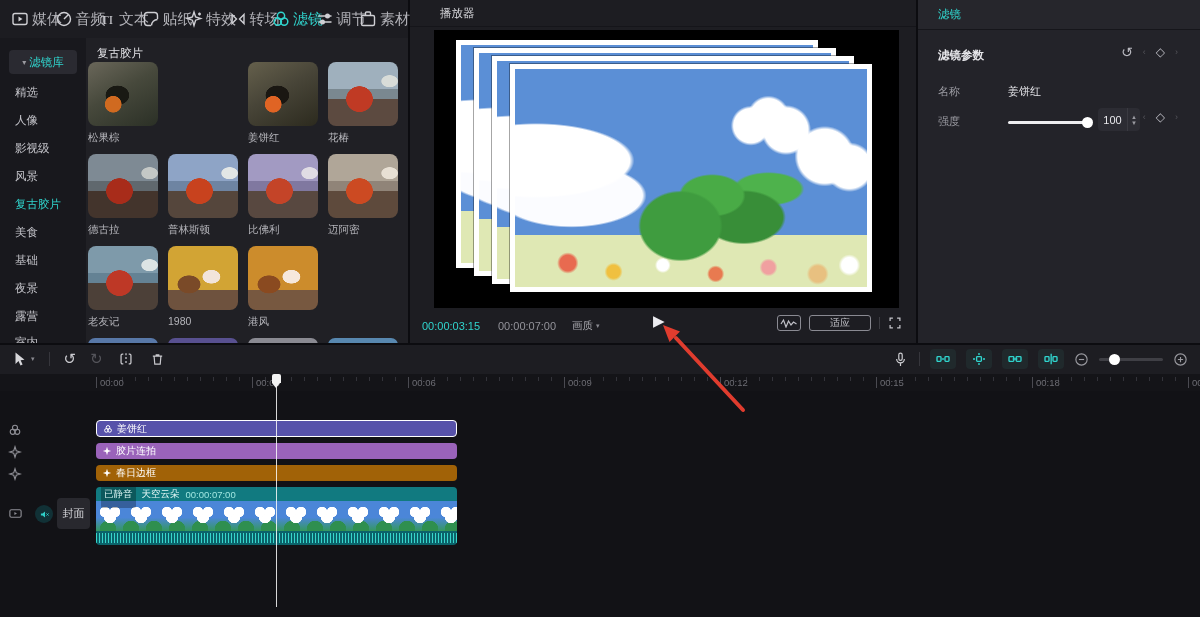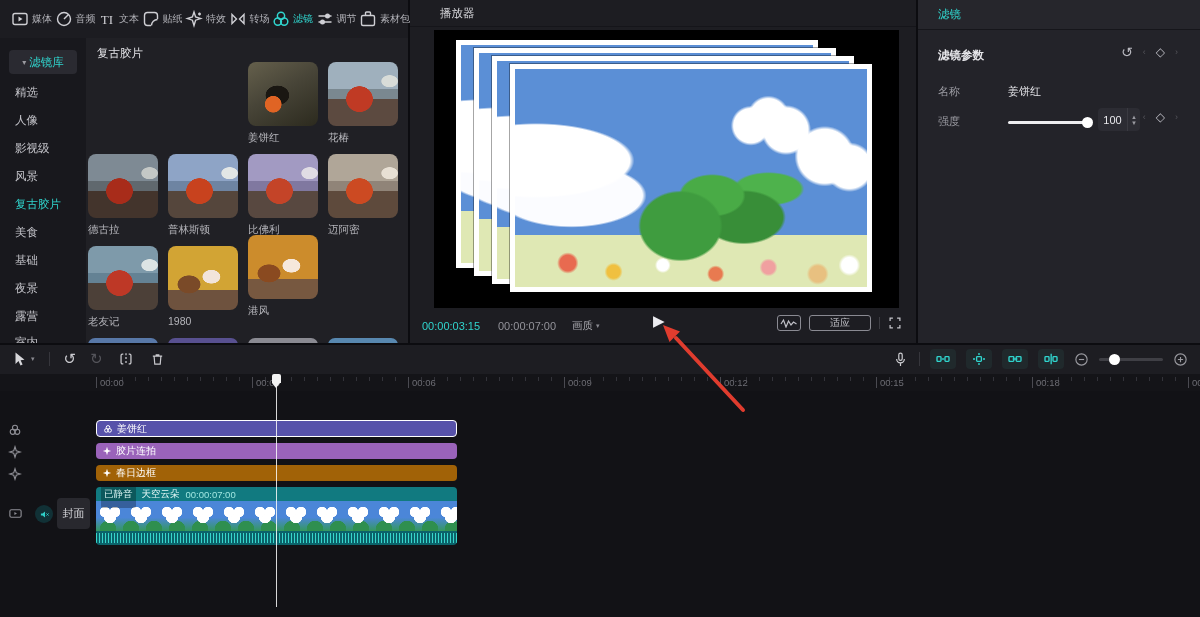--- a/index.html
+++ b/index.html
@@ -7,21 +7,21 @@
   .app{position:relative;width:1200px;height:617px;background:#0c0c10;overflow:hidden;
        font-family:"Liberation Sans","DejaVu Sans",sans-serif;color:#ddd;font-size:12px;}
   .abs{position:absolute;}
   svg{display:block;}
 
   
   .left-panel{left:0;top:0;width:408px;height:343px;background:#202025;}
   .top-toolbar{left:0;top:0;width:408px;height:38px;background:#1c1c21;display:flex;
                justify-content:space-between;align-items:center;padding:0 10px;}
   .tt-item{display:flex;flex-direction:row;align-items:center;gap:2px;cursor:pointer;width:40px;}
-  .tt-item .lbl{font-size:10px;color:#b2b2b8;white-space:nowrap;}
+  .tt-item .lbl{font-size:15px;color:#b2b2b8;white-space:nowrap;}
   .tt-item.active .lbl{color:#30d5ce;}
   .sidebar{left:0;top:38px;width:86px;height:305px;background:#18181d;overflow:hidden;}
   .lib-box{position:absolute;left:9px;top:12px;width:68px;height:24px;background:#2a2a31;border-radius:4px;
            display:flex;align-items:center;justify-content:center;gap:3px;color:#30d5ce;font-size:11.5px;cursor:pointer;}
   .lib-box .caret{color:#9a9aa0;font-size:8px;}
   .side-item{position:absolute;left:15px;font-size:11.5px;color:#c3c3c9;cursor:pointer;white-space:nowrap;}
   .side-item.active{color:#30d5ce;}
   .lib-content{left:86px;top:38px;width:322px;height:305px;background:#202025;overflow:hidden;}
   .section-title{position:absolute;left:11px;top:8px;font-size:11.5px;color:#e4e4e8;}
   .card{position:absolute;width:70px;cursor:pointer;}
@@ -257,20 +257,24 @@
       <div class="side-item" style="top:187px">美食</div>
       <div class="side-item" style="top:215px">基础</div>
       <div class="side-item" style="top:243px">夜景</div>
       <div class="side-item" style="top:271px">露营</div>
       <div class="side-item" style="top:297px">室内</div>
     </div>
 
     <div class="abs lib-content">
       <div class="section-title">复古胶片</div>
 
+      <div class="card" style="left:2px;top:24px">
+          <div class="thumb t0"></div>
+          <div class="cname">松果棕</div>
+        </div>
       <div class="card" style="left:162px;top:24px">
           <div class="thumb t2"></div>
           <div class="cname">姜饼红</div>
         </div>
       <div class="card" style="left:2px;top:116px">
           <div class="thumb t4"></div>
           <div class="cname">德古拉</div>
         </div>
 
       <div class="card" style="left:242px;top:24px">
@@ -291,21 +295,21 @@
         </div>
 
       <div class="card" style="left:2px;top:208px">
           <div class="thumb t8"></div>
           <div class="cname">老友记</div>
         </div>
       <div class="card" style="left:82px;top:208px">
           <div class="thumb t9"></div>
           <div class="cname">1980</div>
         </div>
-      <div class="card" style="left:162px;top:197px">
+      <div class="card" style="left:162px;top:208px">
           <div class="thumb t10"></div>
           <div class="cname">港风</div>
         </div>
 
       <div class="partial p0" style="left:2px;top:300px"></div>
       <div class="partial p1" style="left:82px;top:300px"></div>
       <div class="partial p2" style="left:162px;top:300px"></div>
       <div class="partial p3" style="left:242px;top:300px"></div>
     </div>
   </div>

